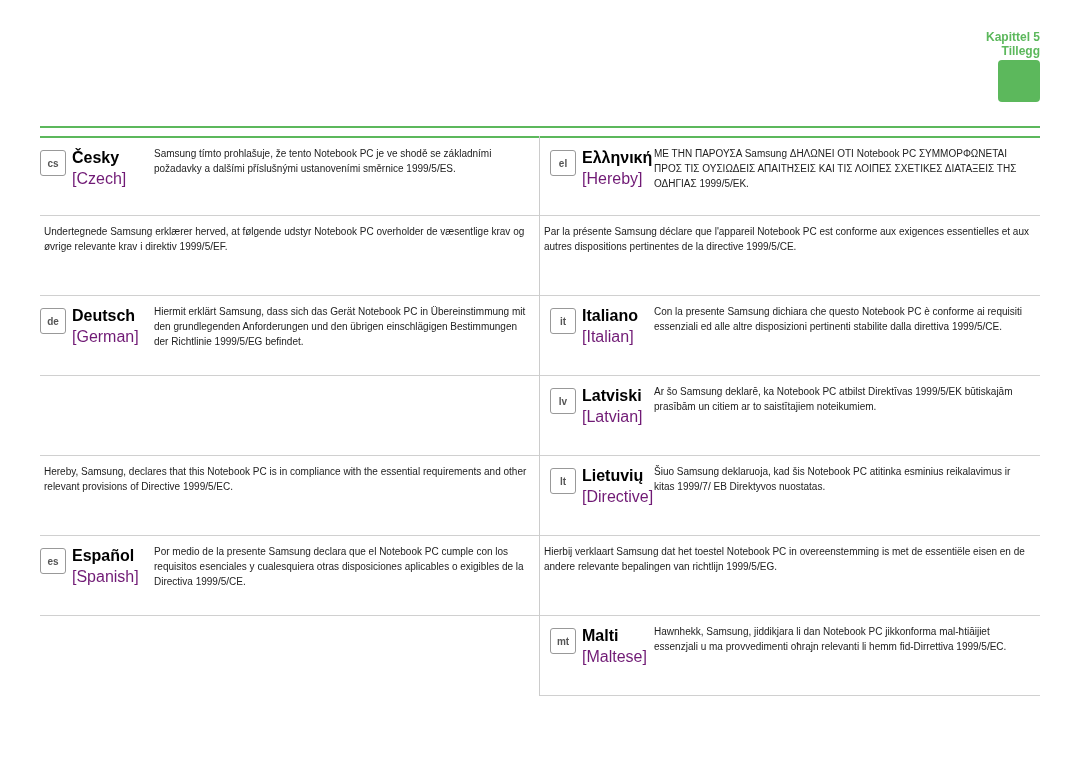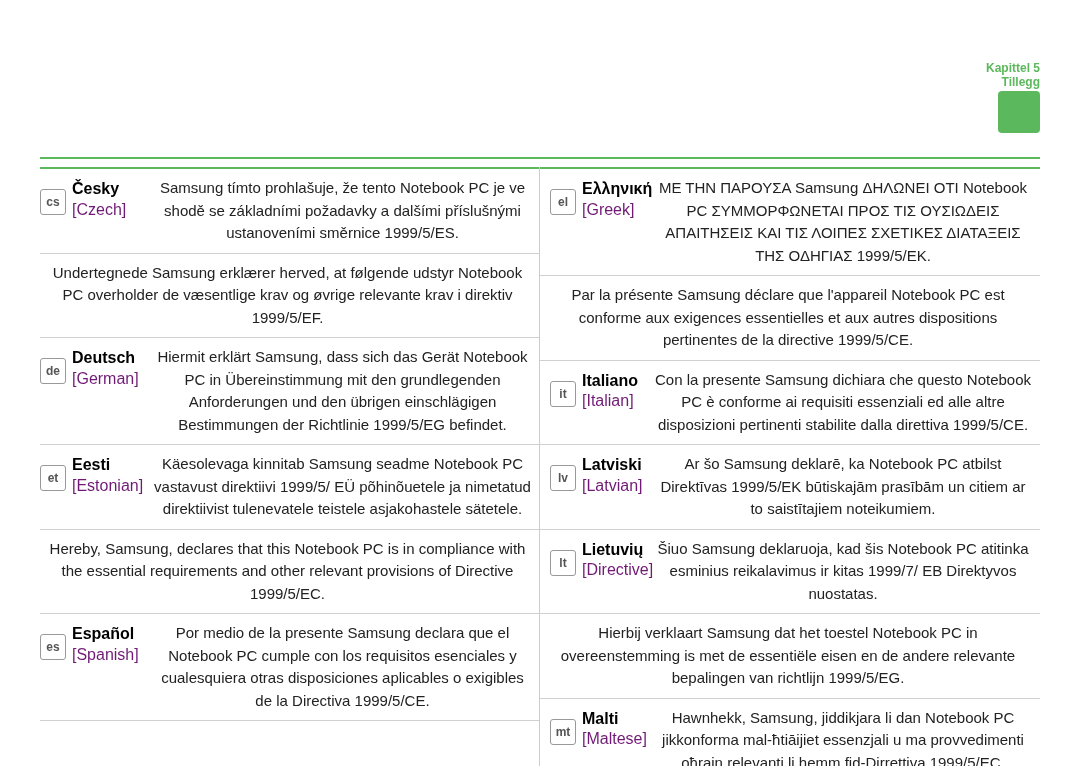--- a/index.html
+++ b/index.html
@@ -39,21 +39,20 @@
       display: flex;
       flex-direction: column;
       align-items: flex-end;
     }
 
     .chapter-label {
       font-size: 12px;
       color: #5cb85c;
       font-weight: bold;
       text-align: right;
-      margin-top: 31px;
     }
 
     .page-number-badge {
       background: #5cb85c;
       color: #fff;
       font-size: 18px;
       font-weight: bold;
       width: 42px;
       height: 42px;
       display: flex;
@@ -105,49 +104,48 @@
     }
 
     .lang-icon {
       display: flex;
       align-items: center;
       justify-content: center;
       width: 26px;
       height: 26px;
       border: 1.5px solid #999;
       border-radius: 3px;
-      font-size: 12px;
+      font-size: 10px;
       font-weight: bold;
       color: #555;
       margin-right: 6px;
       flex-shrink: 0;
-      margin-top: 12px;
+      margin-top: 4px;
     }
 
     .lang-name {
       font-size: 16px;
       font-weight: bold;
       color: #000;
       line-height: 1.3;
       padding-top: 2px;
     }
 
     .lang-name span {
       display: block;
       font-weight: normal;
       color: #701a75;
     }
 
     .desc-cell {
       flex: 1;
-      font-size: 15px;
+      font-size: 10px;
       color: #222;
       padding: 8px 8px 8px 4px;
       line-height: 1.5;
-      text-align: center;
     }
 
     
     .right-column .lang-cell {
       padding-left: 10px;
     }
 
     .top-border {
       border-top: 2px solid #5cb85c;
     }
@@ -183,43 +181,38 @@
           <div class="desc-cell">Undertegnede Samsung erklærer herved, at følgende udstyr Notebook PC overholder de væsentlige krav og øvrige relevante krav i direktiv 1999/5/EF.</div>
         </div>
         <div class="lang-row">
           <div class="lang-cell">
             <div class="lang-icon">de</div>
             <div class="lang-name">Deutsch<span>[German]</span></div>
           </div>
           <div class="desc-cell">Hiermit erklärt Samsung, dass sich das Gerät Notebook PC in Übereinstimmung mit den grundlegenden Anforderungen und den übrigen einschlägigen Bestimmungen der Richtlinie 1999/5/EG befindet.</div>
         </div>
         <div class="lang-row">
-          <div class="lang-cell">
-            <div class="lang-icon">et</div>
-            <div class="lang-name">Eesti<span>[Estonian]</span></div>
-          </div>
-          <div class="desc-cell">Käesolevaga kinnitab Samsung seadme Notebook PC vastavust direktiivi 1999/5/ EÜ põhinõuetele ja nimetatud direktiivist tulenevatele teistele asjakohastele sätetele.</div>
         </div>
         <div class="lang-row">
           <div class="desc-cell">Hereby, Samsung, declares that this Notebook PC is in compliance with the essential requirements and other relevant provisions of Directive 1999/5/EC.</div>
         </div>
         <div class="lang-row">
           <div class="lang-cell">
             <div class="lang-icon">es</div>
             <div class="lang-name">Español<span>[Spanish]</span></div>
           </div>
           <div class="desc-cell">Por medio de la presente Samsung declara que el Notebook PC cumple con los requisitos esenciales y cualesquiera otras disposiciones aplicables o exigibles de la Directiva 1999/5/CE.</div>
         </div>
       </div>
 
     <div class="right-column" id="right-col">
         <div class="lang-row top-border">
           <div class="lang-cell">
             <div class="lang-icon">el</div>
-            <div class="lang-name">Ελληνική<span>[Greek]</span></div>
+            <div class="lang-name">Ελληνική<span>[Hereby]</span></div>
           </div>
           <div class="desc-cell">ΜΕ ΤΗΝ ΠΑΡΟΥΣΑ Samsung ΔΗΛΩΝΕΙ ΟΤΙ Notebook PC ΣΥΜΜΟΡΦΩΝΕΤΑΙ ΠΡΟΣ ΤΙΣ ΟΥΣΙΩΔΕΙΣ ΑΠΑΙΤΗΣΕΙΣ ΚΑΙ ΤΙΣ ΛΟΙΠΕΣ ΣΧΕΤΙΚΕΣ ΔΙΑΤΑΞΕΙΣ ΤΗΣ ΟΔΗΓΙΑΣ 1999/5/ΕΚ.</div>
         </div>
         <div class="lang-row">
           <div class="desc-cell">Par la présente Samsung déclare que l'appareil Notebook PC est conforme aux exigences essentielles et aux autres dispositions pertinentes de la directive 1999/5/CE.</div>
         </div>
         <div class="lang-row">
           <div class="lang-cell">
             <div class="lang-icon">it</div>
             <div class="lang-name">Italiano<span>[Italian]</span></div>

